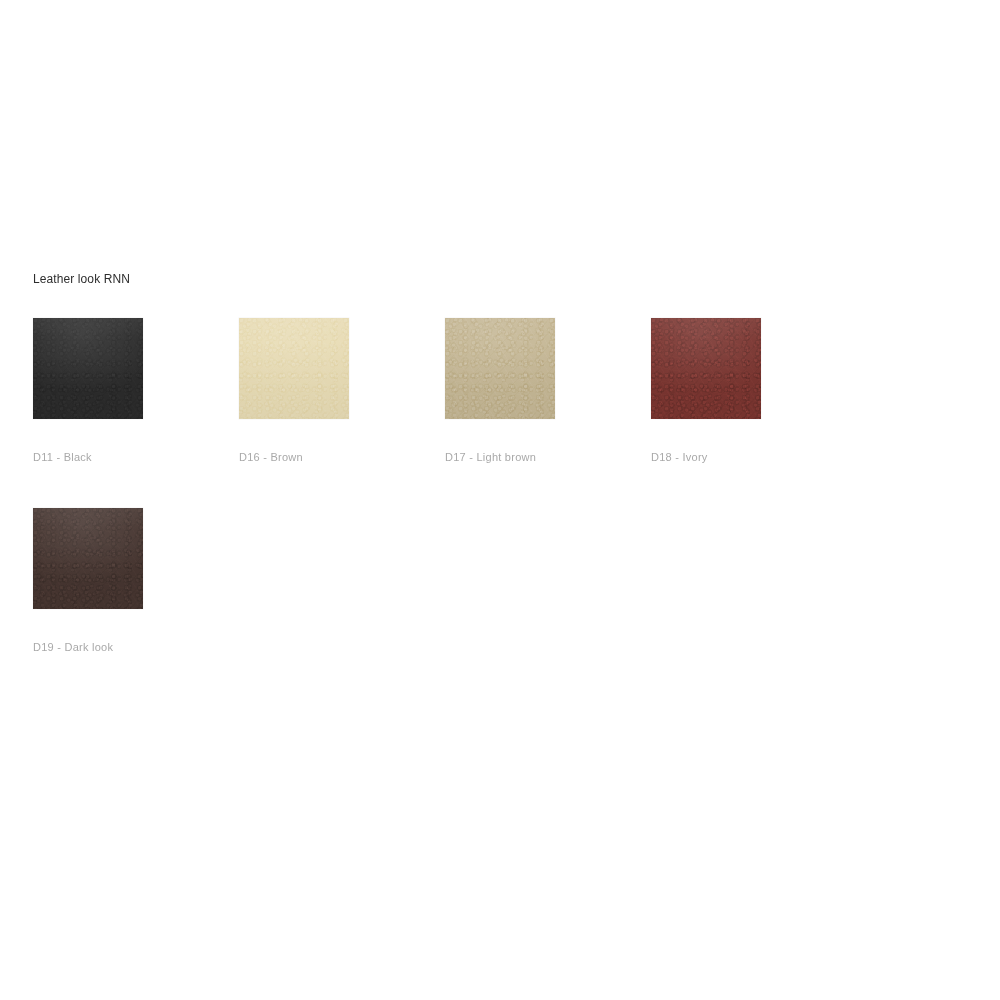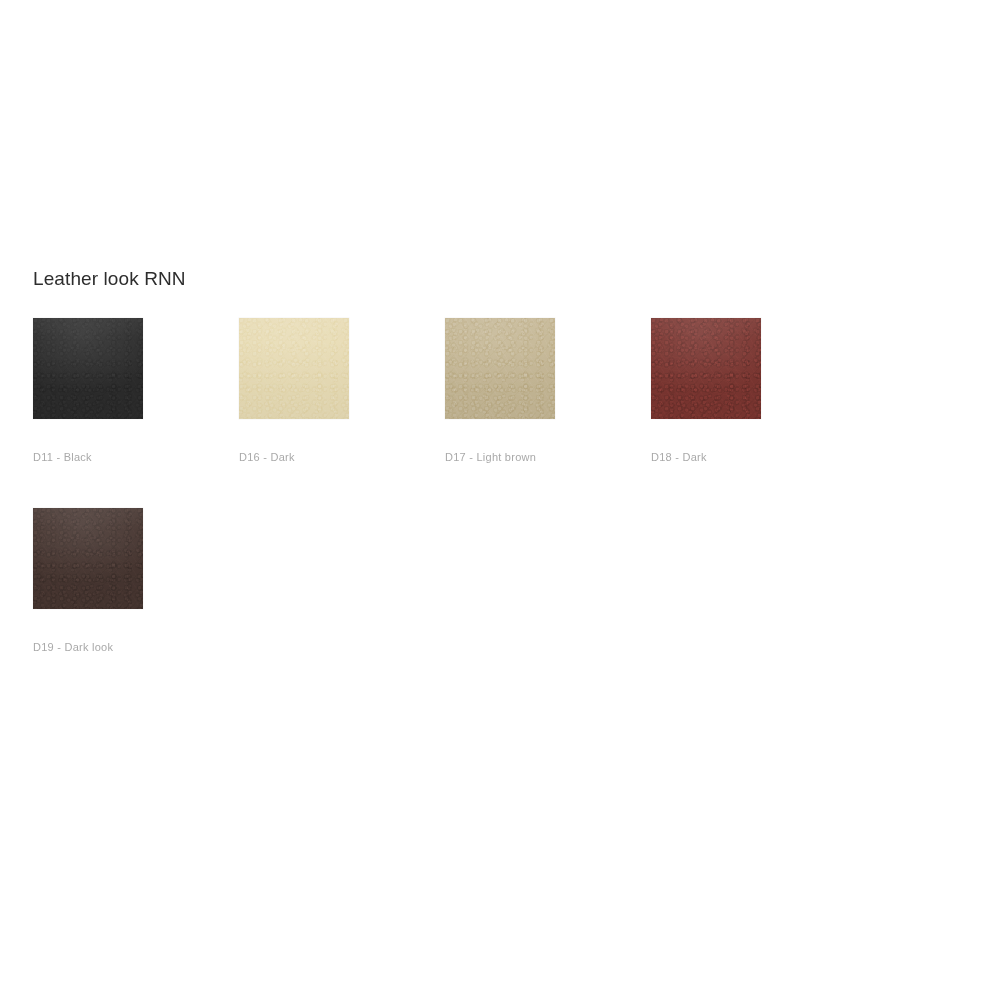--- a/index.html
+++ b/index.html
@@ -20,21 +20,21 @@
     position: relative;
     width: 1000px;
     height: 1000px;
   }
 
   
   .section-title {
     position: absolute;
     left: 33px;
     top: 268px;
-    font-size: 19px;
+    font-size: 12px;
     line-height: 22px;
     font-weight: 400;
     color: #2d2d2d;
     letter-spacing: 0.1px;
     white-space: nowrap;
     text-align: right;
   }
 
   
   .swatch-grid {
@@ -120,37 +120,37 @@
           <div class="sheen"></div>
         </div>
         <div class="swatch-label">D11 - Black</div>
       </div>
       <div class="swatch-cell">
         <div class="swatch-chip" style="background-color: rgb(232, 220, 181);">
           <div class="grain"></div>
           <div class="grain2"></div>
           <div class="sheen"></div>
         </div>
-        <div class="swatch-label">D16 - Dark</div>
+        <div class="swatch-label">D16 - Brown</div>
       </div>
       <div class="swatch-cell">
         <div class="swatch-chip" style="background-color: rgb(197, 183, 149);">
           <div class="grain"></div>
           <div class="grain2"></div>
           <div class="sheen"></div>
         </div>
         <div class="swatch-label">D17 - Light brown</div>
       </div>
       <div class="swatch-cell">
         <div class="swatch-chip" style="background-color: rgb(122, 53, 48);">
           <div class="grain"></div>
           <div class="grain2"></div>
           <div class="sheen"></div>
         </div>
-        <div class="swatch-label">D18 - Dark</div>
+        <div class="swatch-label">D18 - Ivory</div>
       </div>
       <div class="swatch-cell">
         <div class="swatch-chip" style="background-color: rgb(70, 53, 48);">
           <div class="grain"></div>
           <div class="grain2"></div>
           <div class="sheen"></div>
         </div>
         <div class="swatch-label">D19 - Dark look</div>
       </div>
     </div>

